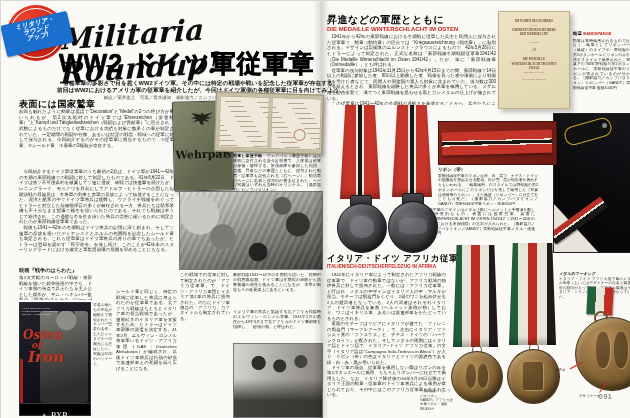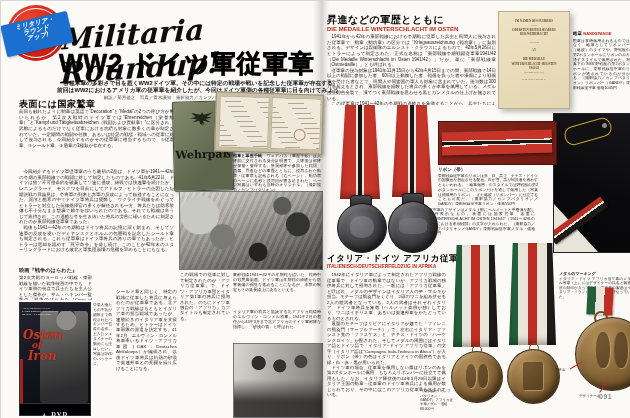--- a/index.html
+++ b/index.html
@@ -114,21 +114,21 @@
       linear-gradient(165deg,#74736e 8%,#4c4c4a 45%,#2c2c2e 82%);"></div>
     <div class="abs clip" style="left:2px;top:4px;width:44px;height:14px;">
       <div class="sh" style="width:88px;font-size:4.8px;color:#ddd;line-height:1.3;">
         <div>A SAM PECKINPAH FILM</div>
         <div>JAMES COBURN・MAXIMILIAN SCHELL・JAMES MASON</div>
       </div>
     </div>
     <div class="abs" style="left:3px;top:26px;font-family:'DejaVu Serif','Liberation Serif',serif;font-style:italic;font-weight:bold;color:#c23a28;line-height:1.0;text-shadow:0 0 1px #5a1008;">
       <div style="font-size:12px;">Osten</div>
       <div style="font-size:9px;margin-left:9px;">of</div>
-      <div style="font-size:12px;margin-left:5px;">Iron</div>
+      <div style="font-size:15px;margin-left:5px;">Iron</div>
     </div>
     <div class="abs" style="left:0;top:56px;width:3px;height:56px;background:#a5231c;"></div>
     <div class="abs" style="left:0;bottom:0;width:70px;height:11px;background:#000;border-top:1px solid #333;text-align:center;">
       <span style="color:#bbb;font-size:5px;vertical-align:middle;">▲</span>
       <span style="color:#eee;font-size:6.5px;font-weight:bold;font-family:'Liberation Serif',serif;letter-spacing:1px;vertical-align:middle;">DVD</span>
     </div>
   </div>
 
   <div class="abs clip txt" style="left:92px;top:301px;width:20px;height:111px;">
     <div class="sh" style="width:40px;font-size:7.6px;line-height:1.3;color:#333;">登場人物たちの軍装が細部まで再現されたペキンパー監督の名作。主人公シュタイナーの胸元にも注目したい。写真はDVDのパッケージ。</div>

